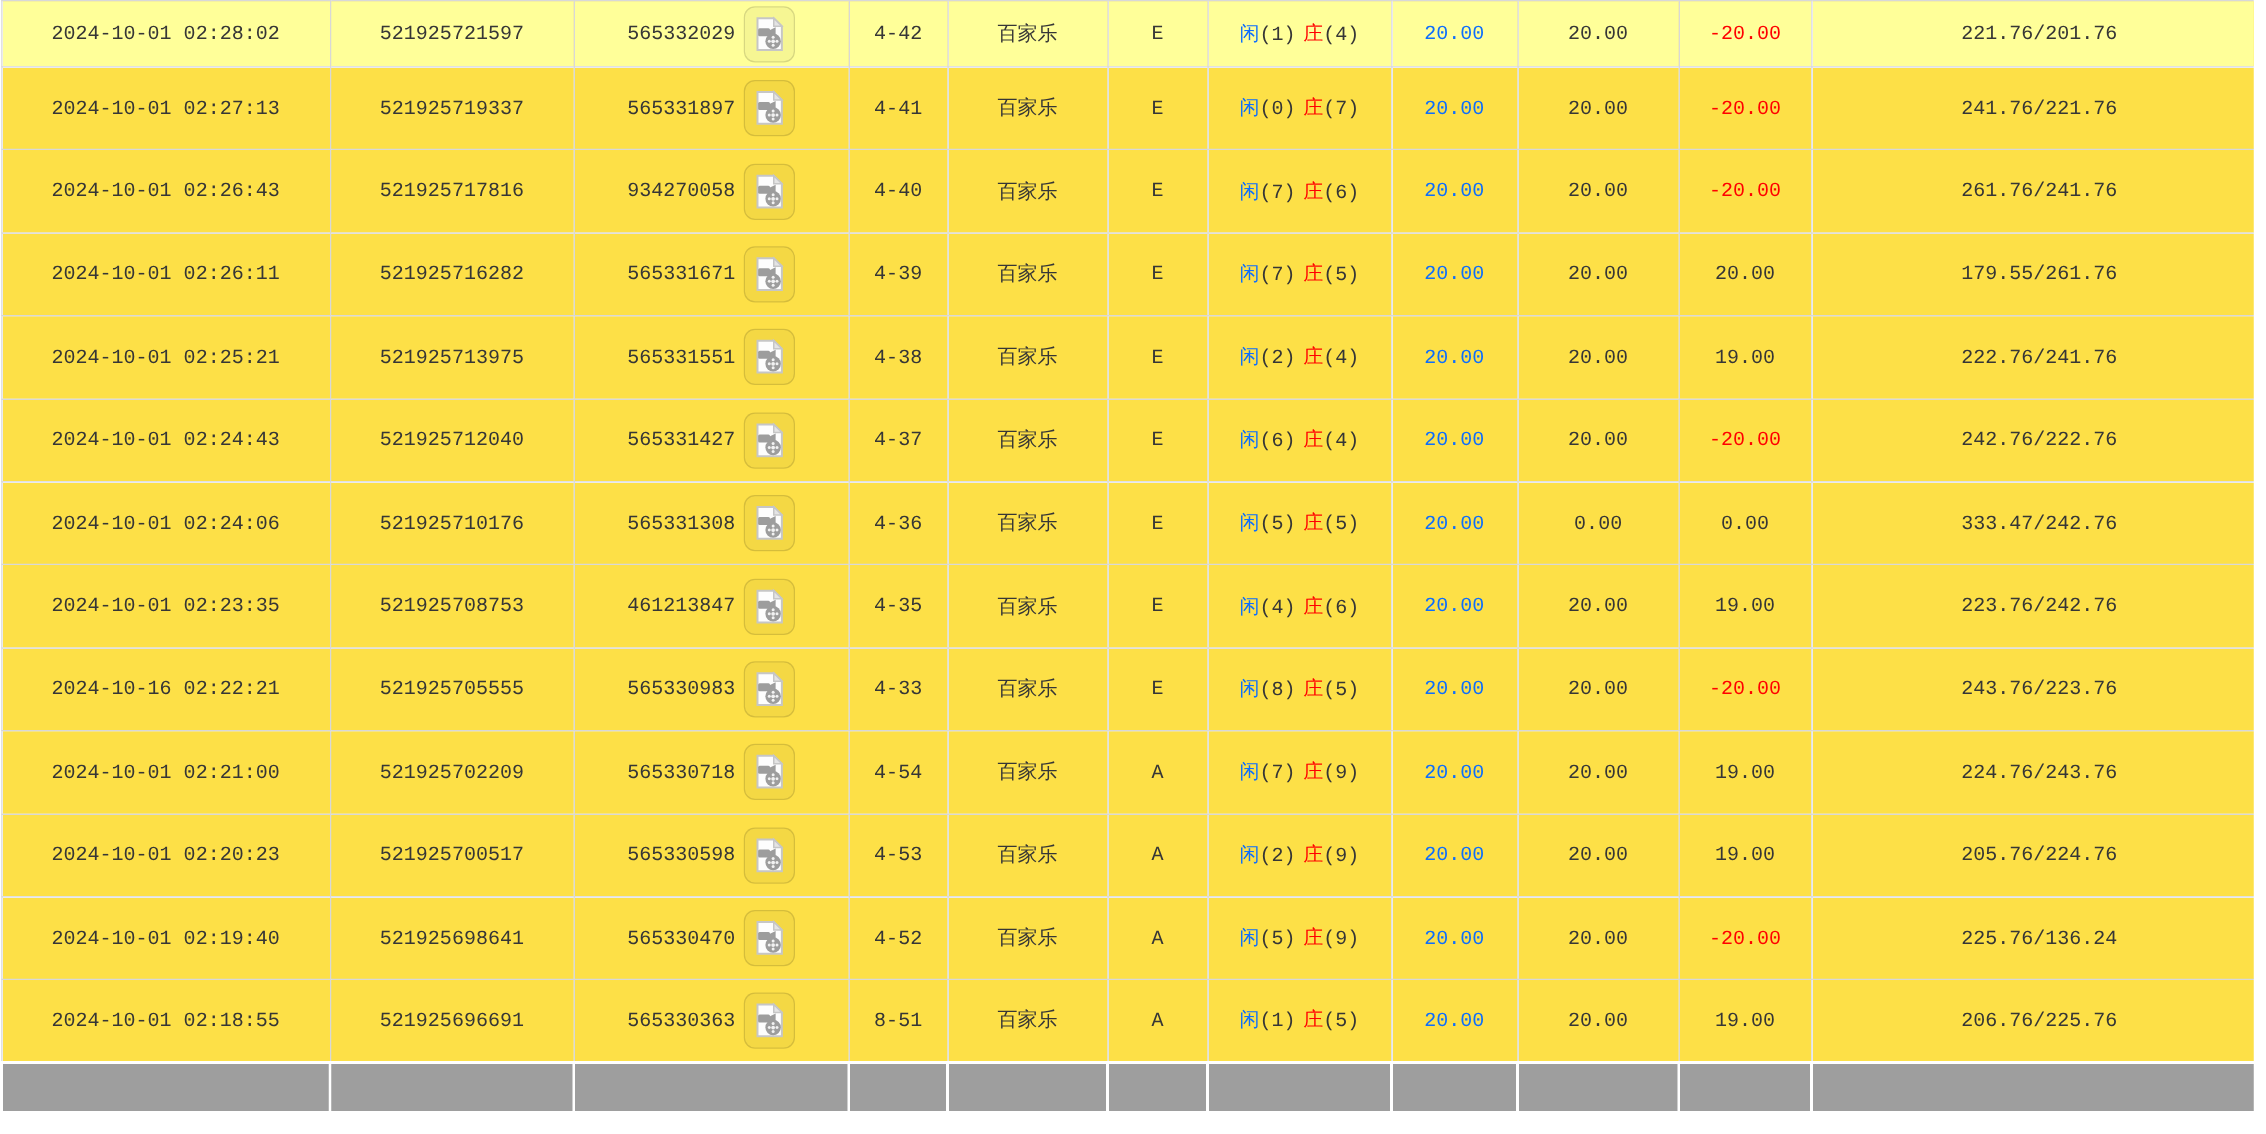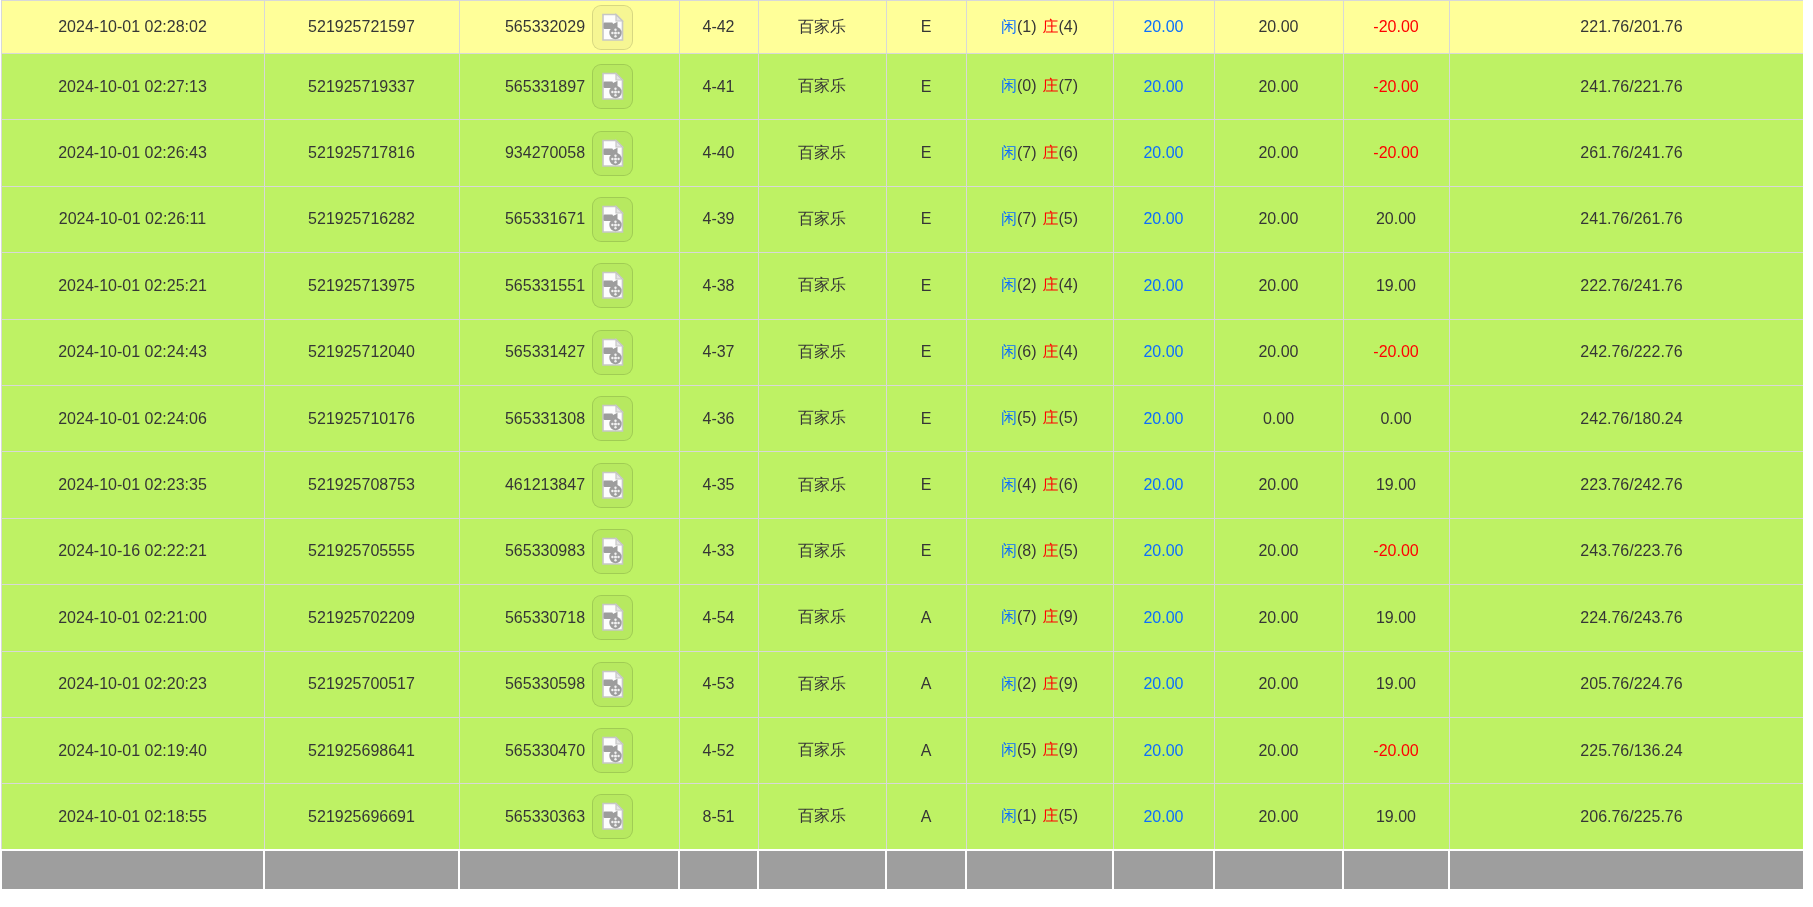--- a/index.html
+++ b/index.html
@@ -10,21 +10,21 @@
   }
   .table-wrap{width:1803px;height:907px;overflow:hidden;}
   table.bet-table{
     border-collapse:collapse;table-layout:fixed;width:1803px;
   }
   td{
     border:1px solid #d8d8d8;
     text-align:center;vertical-align:middle;
     padding:0 4px;overflow:hidden;white-space:nowrap;
   }
-  tr.data-row{height:66.4px;background:#bef264;}
+  tr.data-row{height:66.4px;background:#fde047;font-family:Liberation Mono, monospace;}
   tr.data-row.row-clipped{height:53px;}
   tr.data-row.selected td{background:#ffff99;}
   
   col.c1{width:263px;} col.c2{width:195px;} col.c3{width:220px;}
   col.c4{width:79px;}  col.c5{width:128px;} col.c6{width:80px;}
   col.c7{width:147px;} col.c8{width:101px;} col.c9{width:129px;}
   col.c10{width:106px;} col.c11{width:365px;}
 
   .blue{color:#0d6efd;}
   .red{color:#ff0000;}
@@ -194,21 +194,21 @@
     </td>
     <td>4-39</td>
     <td>百家乐</td>
     <td>E</td>
     <td>
       <span class="blue">闲</span><span>(7)</span><span class="result-sep"></span><span class="red">庄</span><span>(5)</span>
     </td>
     <td class="blue">20.00</td>
     <td>20.00</td>
     <td>20.00</td>
-    <td>241.76/261.76</td>
+    <td>179.55/261.76</td>
   </tr>
         <tr class="data-row">
     <td>2024-10-01 02:25:21</td>
     <td>521925713975</td>
     <td>
       <span class="round-cell-inner">
         <span>565331551</span>
         <button class="video-btn">
           <svg width="27" height="29" viewBox="0 0 27 29">
             <path d="M4 1.5 h13 l6.5 6.5 v19 h-19.5 z" fill="#fdfdfd" stroke="#c6c6c6" stroke-width="1.6"></path>
@@ -293,21 +293,21 @@
     </td>
     <td>4-36</td>
     <td>百家乐</td>
     <td>E</td>
     <td>
       <span class="blue">闲</span><span>(5)</span><span class="result-sep"></span><span class="red">庄</span><span>(5)</span>
     </td>
     <td class="blue">20.00</td>
     <td>0.00</td>
     <td>0.00</td>
-    <td>242.76/180.24</td>
+    <td>333.47/242.76</td>
   </tr>
         <tr class="data-row">
     <td>2024-10-01 02:23:35</td>
     <td>521925708753</td>
     <td>
       <span class="round-cell-inner">
         <span>461213847</span>
         <button class="video-btn">
           <svg width="27" height="29" viewBox="0 0 27 29">
             <path d="M4 1.5 h13 l6.5 6.5 v19 h-19.5 z" fill="#fdfdfd" stroke="#c6c6c6" stroke-width="1.6"></path>

